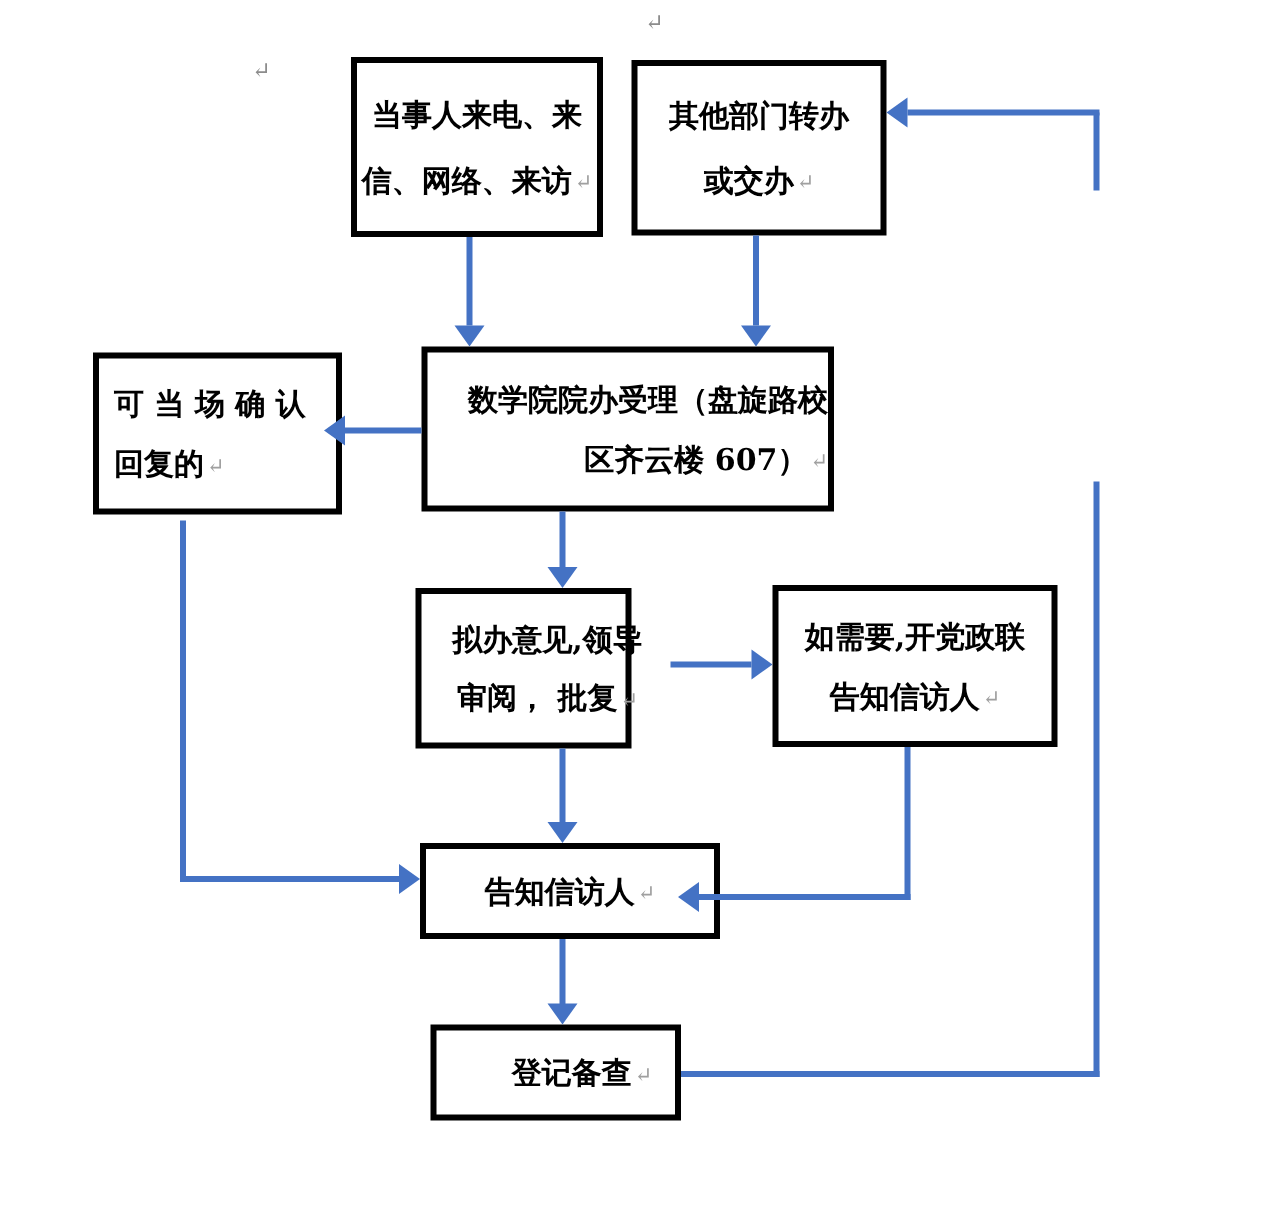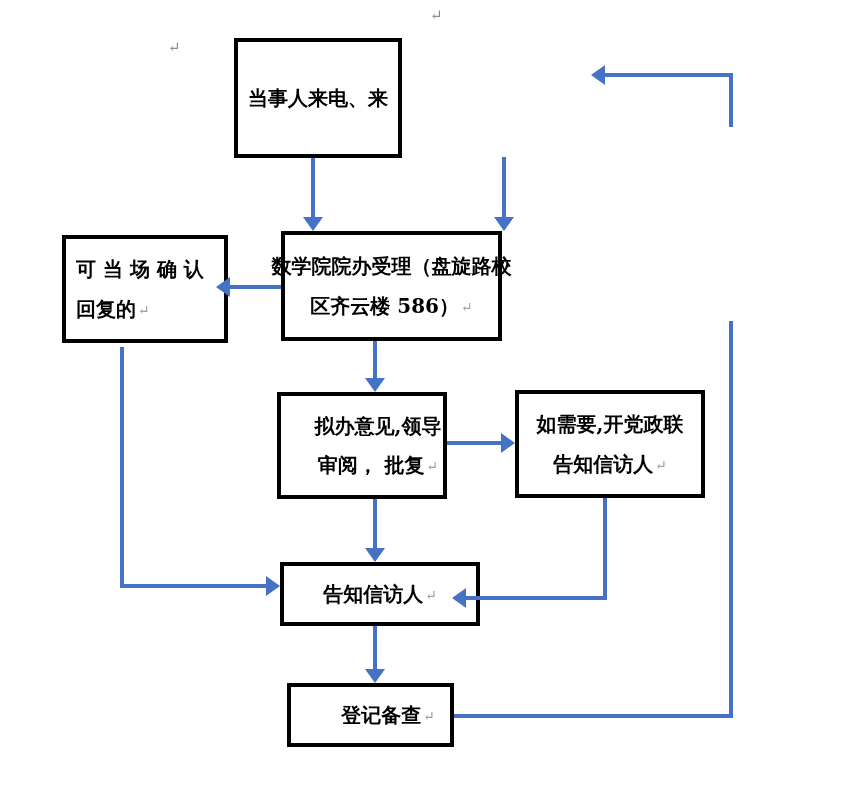--- a/index.html
+++ b/index.html
@@ -25,34 +25,39 @@
 </head>
 <body>
 
 <div class="canvas">
 
   <span class="pilcrow" style="left:168px;top:38px;">↵</span>
   <span class="pilcrow" style="left:430px;top:6px;">↵</span>
 
   <div class="node" style="left:234px;top:38px;width:168px;height:120px;">
     <div class="line"><span>当事人来电、来</span></div>
+    <div class="line"><span>信、网络、来访</span><span class="mark">↵</span></div>
   </div>
 
+  <div class="node" style="left:421px;top:40px;width:170px;height:117px;">
+    <div class="line"><span>其他部门转办</span></div>
+    <div class="line"><span>或交办</span><span class="mark">↵</span></div>
+  </div>
 
-  <div class="node" style="left:281px;top:231px;width:221px;height:110px;">
+  <div class="node" style="left:281px;top:231px;width:275px;height:110px;align-items:flex-end;">
     <div class="line"><span>数学院院办受理（盘旋路校</span></div>
-    <div class="line"><span>区齐云楼 586）</span><span class="mark">↵</span></div>
+    <div class="line"><span>区齐云楼 607）</span><span class="mark">↵</span></div>
   </div>
 
   <div class="node" style="left:62px;top:235px;width:166px;height:108px;align-items:flex-start;padding-left:10px;">
     <div class="line"><span>可 当 场 确 认</span></div>
     <div class="line"><span>回复的</span><span class="mark">↵</span></div>
   </div>
 
-  <div class="node" style="left:277px;top:392px;width:170px;height:107px;padding-left:32px;">
+  <div class="node" style="left:277px;top:392px;width:144px;height:107px;padding-left:32px;">
     <div class="line"><span>拟办意见,领导</span></div>
     <div class="line"><span>审阅， 批复</span><span class="mark">↵</span></div>
   </div>
 
   <div class="node" style="left:515px;top:390px;width:190px;height:108px;">
     <div class="line"><span>如需要,开党政联</span></div>
     <div class="line"><span>告知信访人</span><span class="mark">↵</span></div>
   </div>
 
   <div class="node" style="left:280px;top:562px;width:200px;height:64px;">

